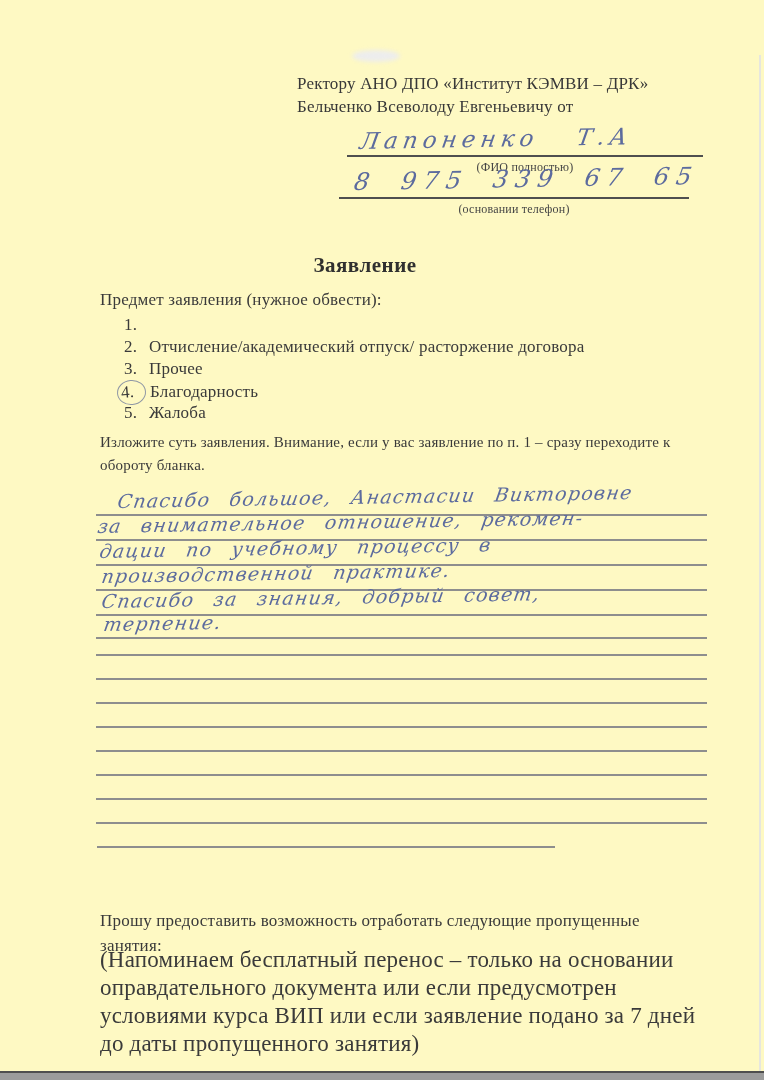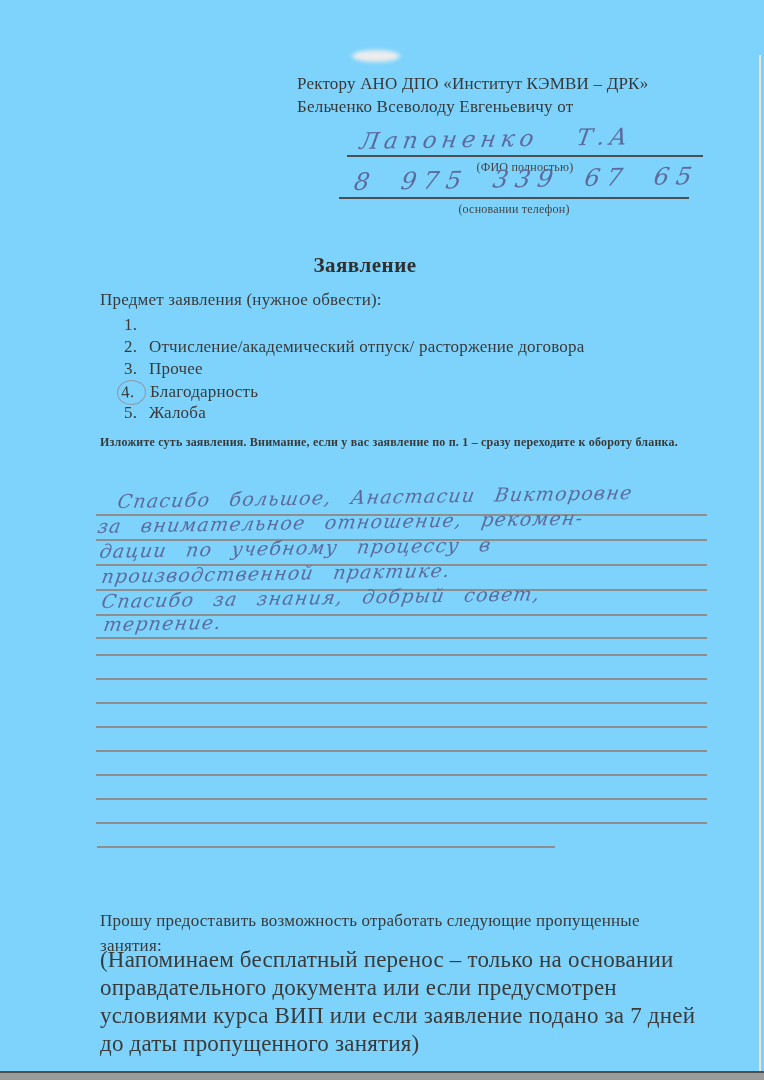--- a/index.html
+++ b/index.html
@@ -4,21 +4,21 @@
 <style>
   html, body { margin: 0; padding: 0; }
   body {
     width: 764px; height: 1080px;
     background: #fdfdfd;
     font-family: "Liberation Serif", serif;
     color: #3a3a3a;
     position: relative;
     overflow: hidden;
   }
-  .page { position: absolute; inset: 0; background: #7dd3fc; }
+  .page { position: absolute; inset: 0; background: #fef9c3; }
 
   
   .smudge {
     position: absolute; left: 352px; top: 50px; width: 48px; height: 12px;
     background: #ededed; border-radius: 50%; filter: blur(2px);
   }
   .right-scan-edge {
     position: absolute; left: 759px; top: 55px; width: 2px; height: 1018px;
     background: #e6e6df;
   }
@@ -72,21 +72,21 @@
   .subject-item.circled .num {
     border: 1.3px solid #8f97a5; border-radius: 50%;
     padding: 1px 4px 2px 3px; margin-left: -7px; margin-right: 4px;
     transform: rotate(-5deg);
   }
   .item-0 { top: 315px; } .item-1 { top: 337px; } .item-2 { top: 359px; }
   .item-3 { top: 380px; } .item-4 { top: 403px; }
 
   .essence-instruction {
     position: absolute; left: 100px; top: 431px; width: 612px;
-    font-size: 12px; line-height: 23px; font-weight: bold;
+    font-size: 15px; line-height: 23px;
   }
 
   .rule { position: absolute; left: 96px; width: 611px; height: 2px; background: #8e8e8e; }
   .rule.short { width: 458px; left: 97px; }
   .hwline { font-size: 19px; letter-spacing: 1.2px; word-spacing: 12px; }
   .r1 { top: 514px; } .r2 { top: 539px; } .r3 { top: 564px; }
   .r4 { top: 589px; } .r5 { top: 614px; } .r6 { top: 637px; }
   .t1 { left: 116px; top: 490px; }
   .t2 { left: 96px;  top: 515px; }
   .t3 { left: 98px;  top: 540px; }

